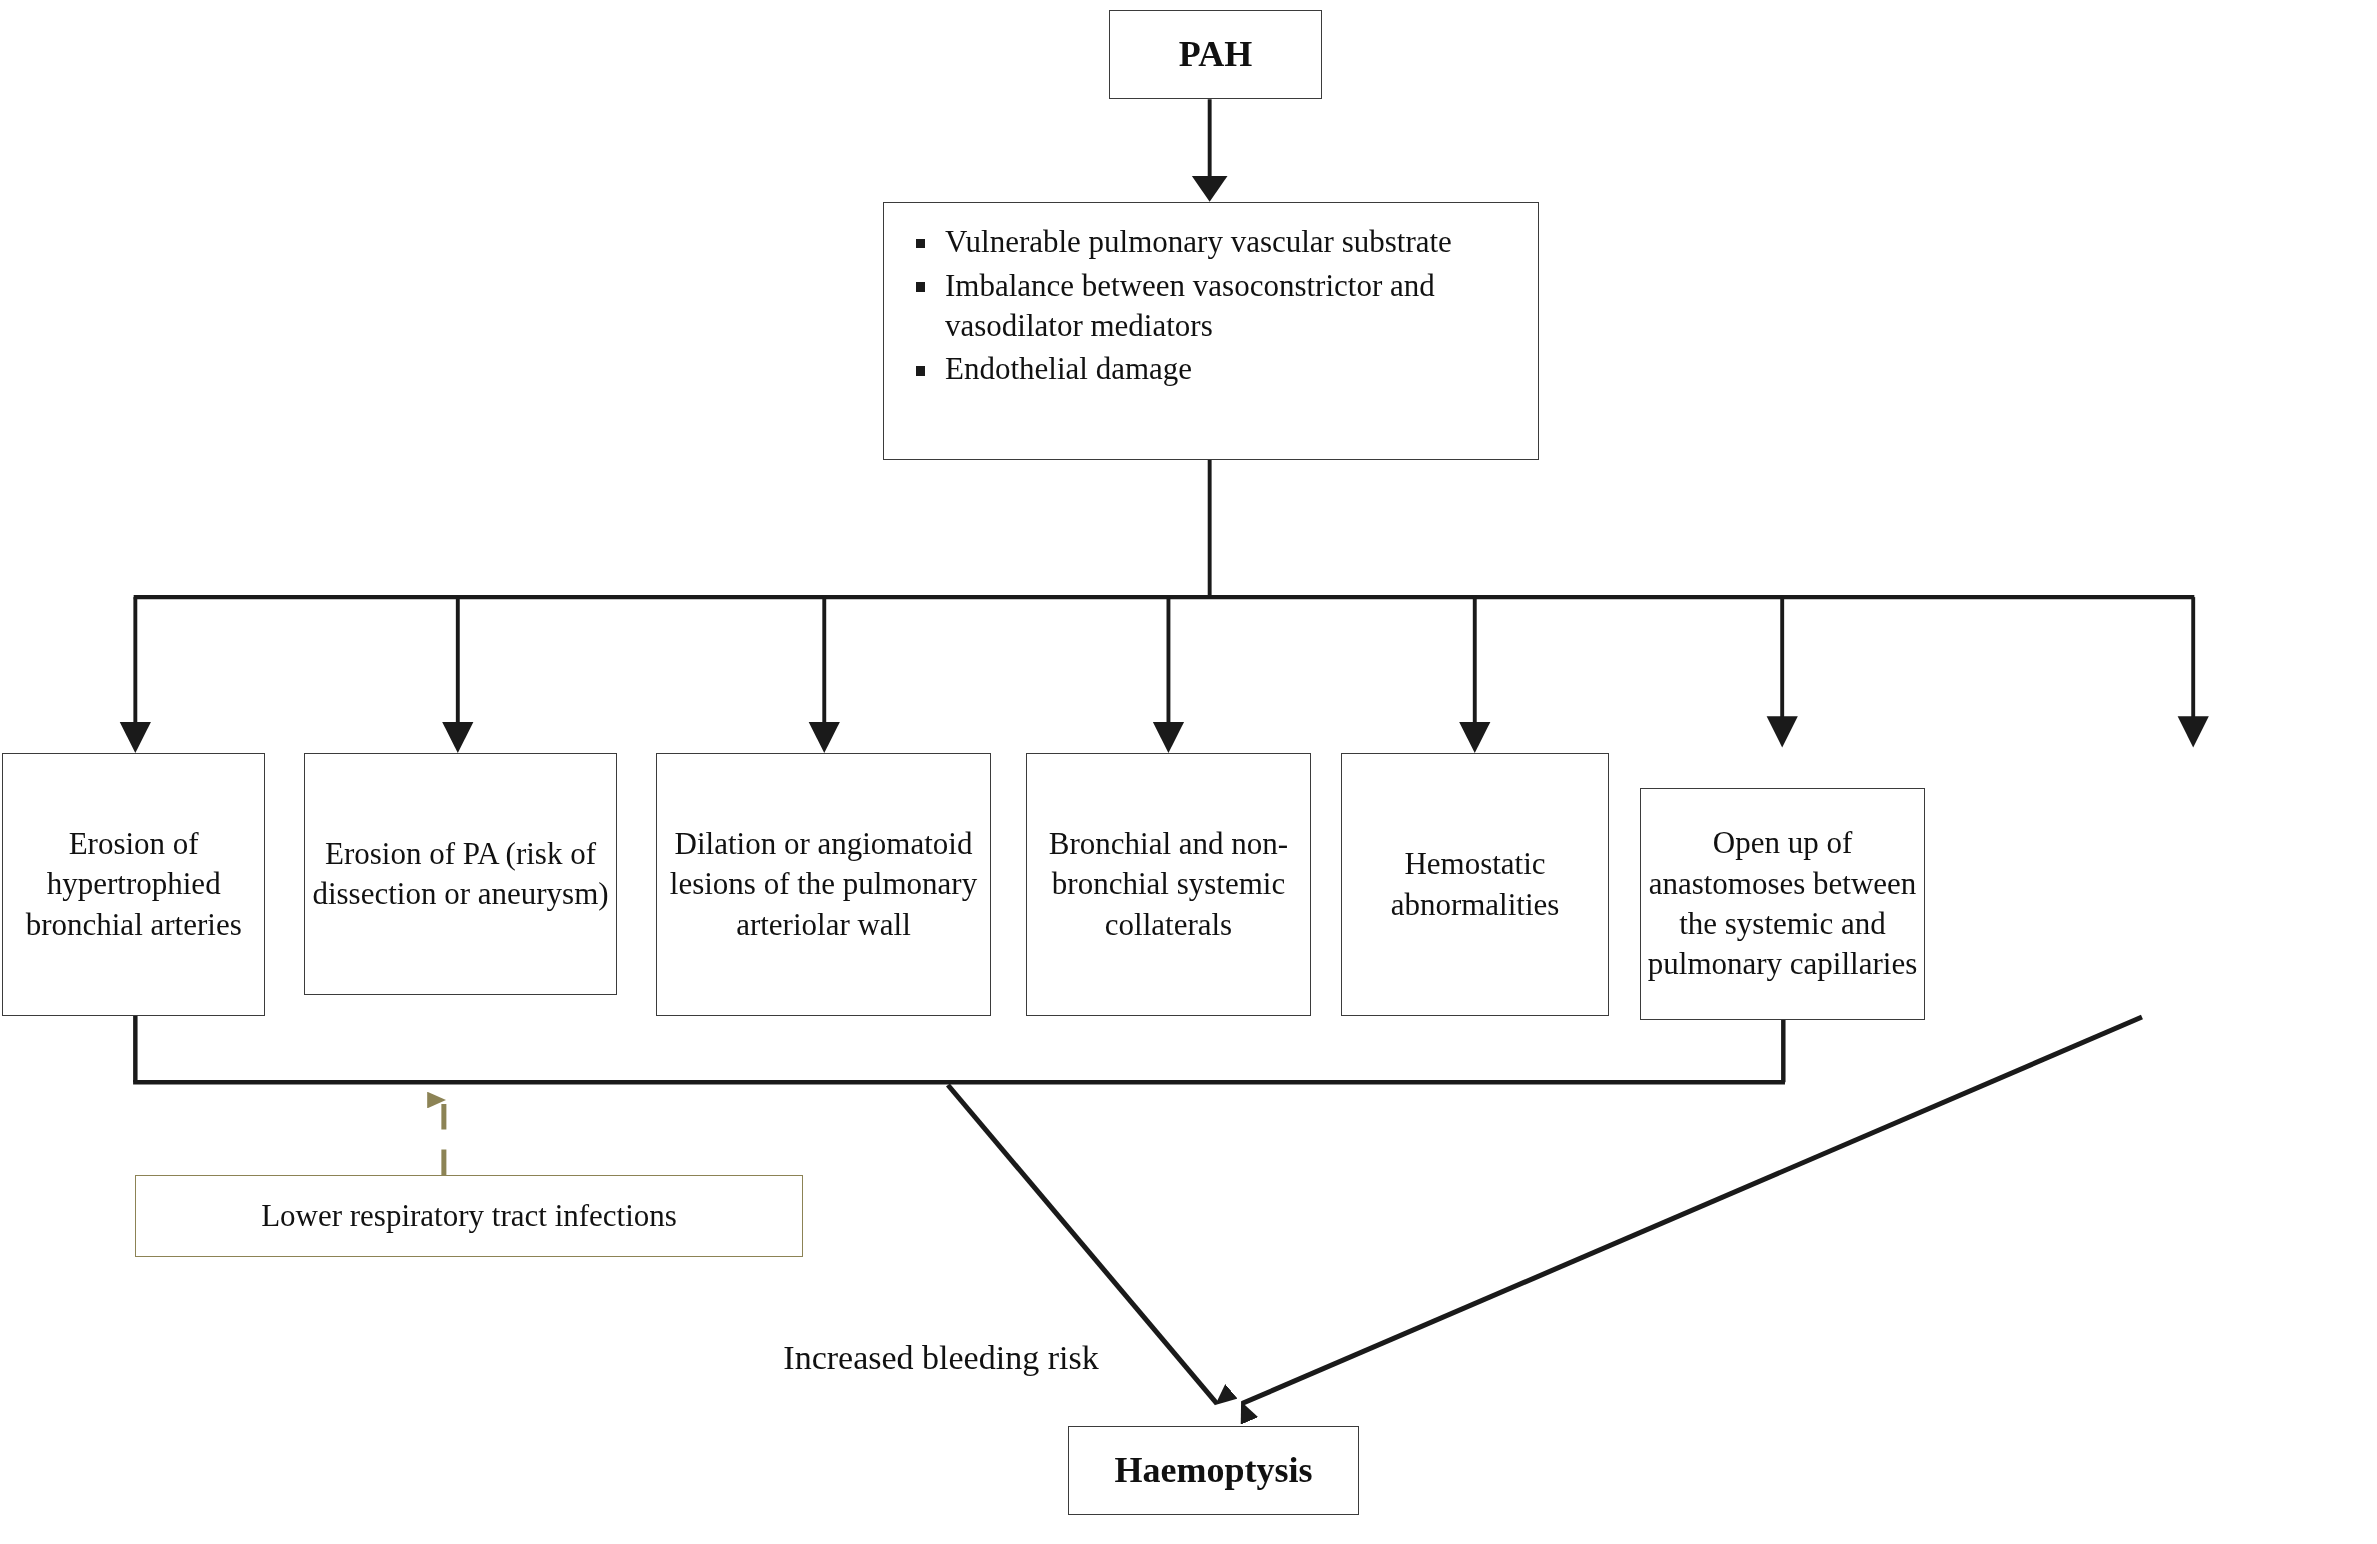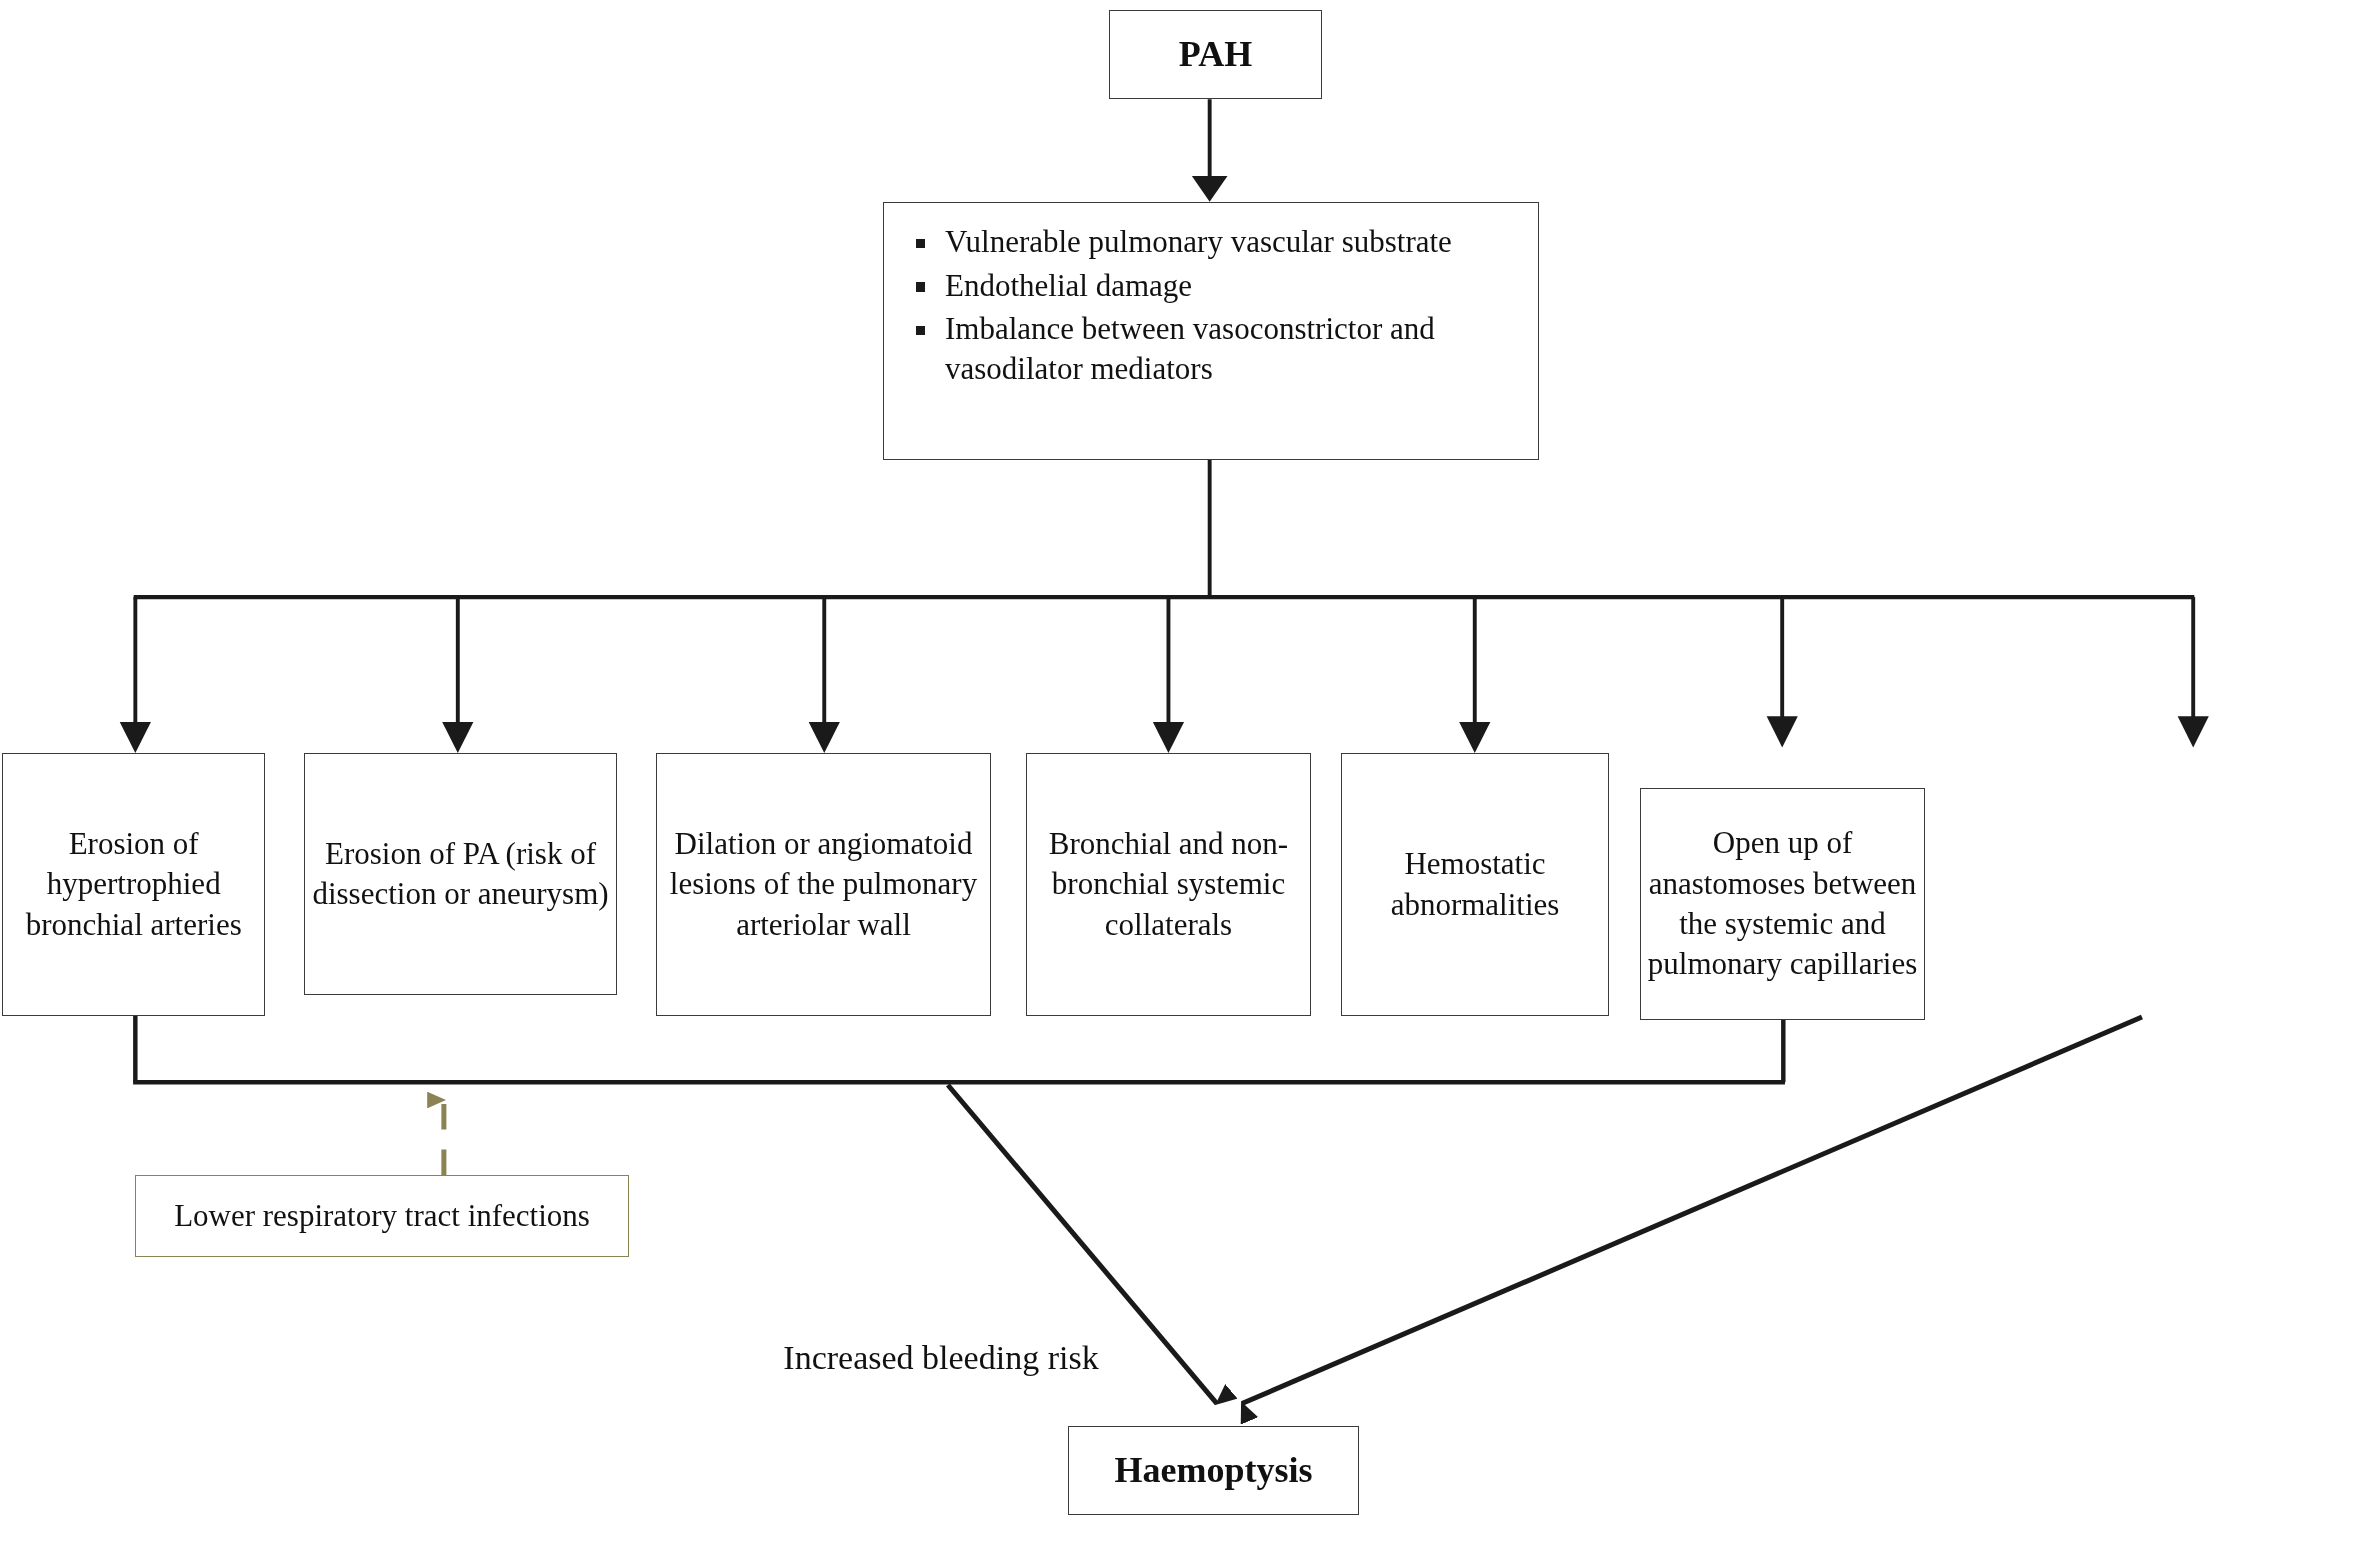--- a/index.html
+++ b/index.html
@@ -162,22 +162,22 @@
     </g>
   </svg>
 
   <div class="node node-title" style="left:1109px; top:10px; width:213px; height:89px;">
     <span>PAH</span>
   </div>
 
   <div class="node bullets" style="left:883px; top:202px; width:656px; height:258px;">
     <ul>
       <li>Vulnerable pulmonary vascular substrate</li>
+      <li>Imbalance between vasoconstrictor and vasodilator mediators</li>
       <li>Endothelial damage</li>
-      <li>Imbalance between vasoconstrictor and vasodilator mediators</li>
     </ul>
   </div>
 
   <div class="node node-body" style="left:2.2px; top:753px; width:263px; height:263px;">
     <span>Erosion of hypertrophied bronchial arteries</span>
   </div>
 
   <div class="node node-body" style="left:304px; top:753px; width:313px; height:242px;">
     <span>Erosion of PA (risk of dissection or aneurysm)</span>
   </div>
@@ -192,21 +192,21 @@
 
   <div class="node node-body" style="left:1341px; top:753px; width:268px; height:263px;">
     <span>Hemostatic abnormalities</span>
   </div>
 
   <div class="node node-body" style="left:1640px; top:788px; width:285px; height:232px;">
     <span>Open up of anastomoses between the systemic and pulmonary capillaries</span>
   </div>
 
 
-  <div class="node node-lrti" style="left:135px; top:1175px; width:494px; height:82px;">
+  <div class="node node-lrti" style="left:135px; top:1175px; width:668px; height:82px;">
     <span>Lower respiratory tract infections</span>
   </div>
 
   <div class="node node-title" style="left:1068px; top:1426px; width:291px; height:89px;">
     <span>Haemoptysis</span>
   </div>
 
   <div class="edge-label" style="left:746px; top:1292px; width:390px;">
     <span>Increased  bleeding  risk</span>
   </div>

